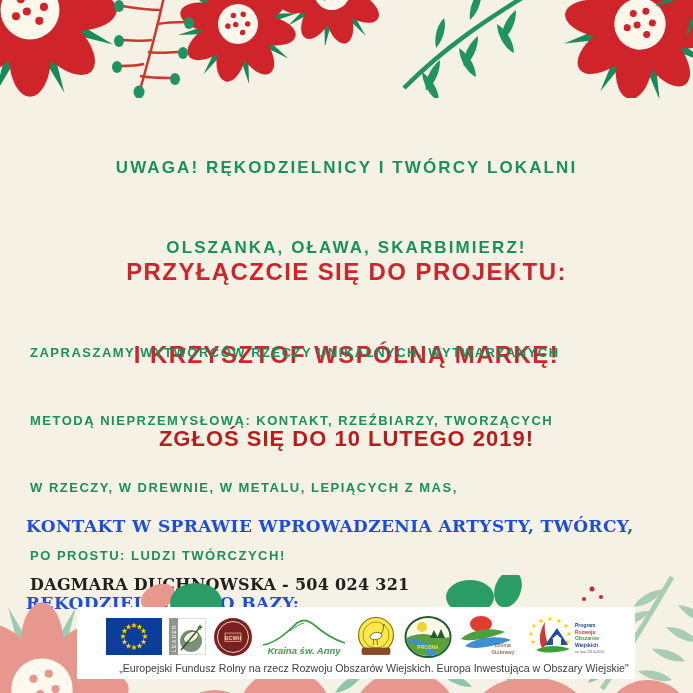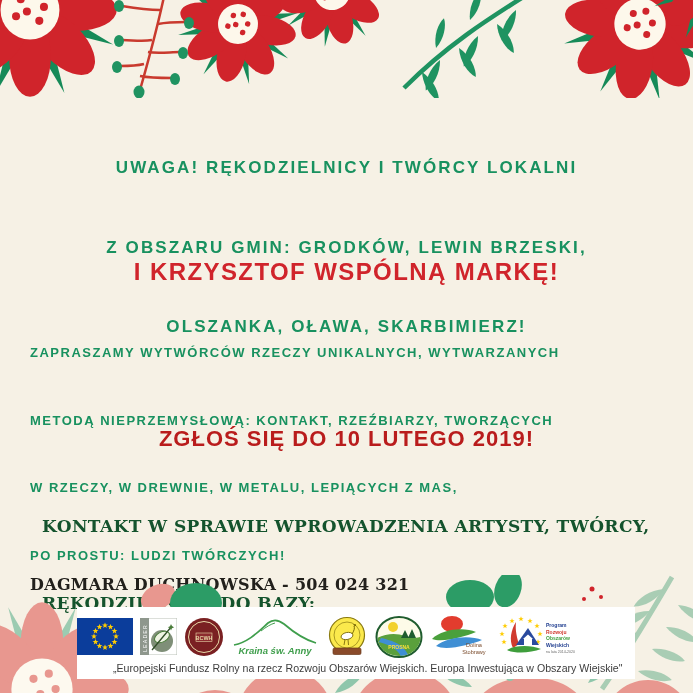--- a/index.html
+++ b/index.html
@@ -7,26 +7,26 @@
           font-family:"Liberation Sans",sans-serif;margin:0 auto;}
   .decor{position:absolute;left:0;pointer-events:none;}
   .top-decor{top:0;}
   .bottom-decor{bottom:0;}
   .txt{position:absolute;left:0;width:100%;text-align:center;white-space:pre;}
   .notice{top:102px;color:#18915f;font-weight:bold;font-size:17px;line-height:26.5px;letter-spacing:2.1px;}
   .project{top:203px;color:#d0242b;font-weight:bold;font-size:24px;line-height:27.5px;letter-spacing:1.4px;}
   .invite{top:297px;left:30px;width:650px;text-align:left;color:#18915f;font-weight:bold;
           font-size:13px;line-height:22.5px;letter-spacing:1.5px;}
   .deadline{top:422px;color:#b91c1c;font-weight:bold;font-size:22px;letter-spacing:1px;line-height:34px;text-align:center;}
-  .contact{top:463px;left:42px;width:650px;text-align:left;color:#14532d;
+  .contact{top:463px;left:26px;width:650px;text-align:left;color:#1d4ed8;
            font-family:"DejaVu Serif",serif;font-weight:bold;font-size:17px;line-height:25.5px;letter-spacing:0.4px;}
   .people{top:517px;left:30px;width:650px;text-align:left;color:#22201c;
           font-family:"DejaVu Serif",serif;font-weight:bold;font-size:16px;line-height:27px;letter-spacing:0.3px;}
   .logo-strip{position:absolute;left:77px;top:607px;width:558px;height:72px;background:#ffffff;
-              display:flex;flex-direction:column;align-items:flex-start;justify-content:flex-end;
+              display:flex;flex-direction:column;align-items:center;justify-content:flex-end;
               box-sizing:border-box;padding-bottom:3px;}
   .logo-row{display:flex;align-items:center;gap:7px;height:49px;}
   .caption{font-size:10.6px;line-height:15px;color:#3d3d3d;white-space:nowrap;letter-spacing:0;margin-left:36px;}
   svg text{font-family:"Liberation Sans",sans-serif;}
 </style>
 </head>
 <body>
 
 <div class="poster">
 
@@ -104,25 +104,25 @@
         <use href="#leafT" transform="translate(440,60) rotate(205) scale(1.2)"></use>
         <use href="#leafT" transform="translate(422,72) rotate(150) scale(1.2)"></use>
         <use href="#leafT" transform="translate(470,20) rotate(20) scale(1.1)"></use>
         <use href="#leafT" transform="translate(436,48) rotate(15) scale(1.1)"></use>
       </g>
     </g>
   </svg>
 
   <div class="txt notice">
     <div>UWAGA! RĘKODZIELNICY I TWÓRCY LOKALNI</div>
-    <div>Z OBSZARU GMIN: GRODKÓW, LEWIN BRZESKI,</div>
     <div>OLSZANKA, OŁAWA, SKARBIMIERZ!</div>
   </div>
 
   <div class="txt project">
+    <div>PRZYŁĄCZCIE SIĘ DO PROJEKTU:</div>
     <div>I KRZYSZTOF WSPÓLNĄ MARKĘ!</div>
   </div>
 
   <div class="txt invite">
     <div>ZAPRASZAMY WYTWÓRCÓW RZECZY UNIKALNYCH, WYTWARZANYCH</div>
     <div>METODĄ NIEPRZEMYSŁOWĄ: KONTAKT, RZEŹBIARZY, TWORZĄCYCH</div>
     <div>W RZECZY, W DREWNIE, W METALU, LEPIĄCYCH Z MAS,</div>
     <div>PO PROSTU: LUDZI TWÓRCZYCH!</div>
   </div>
 

